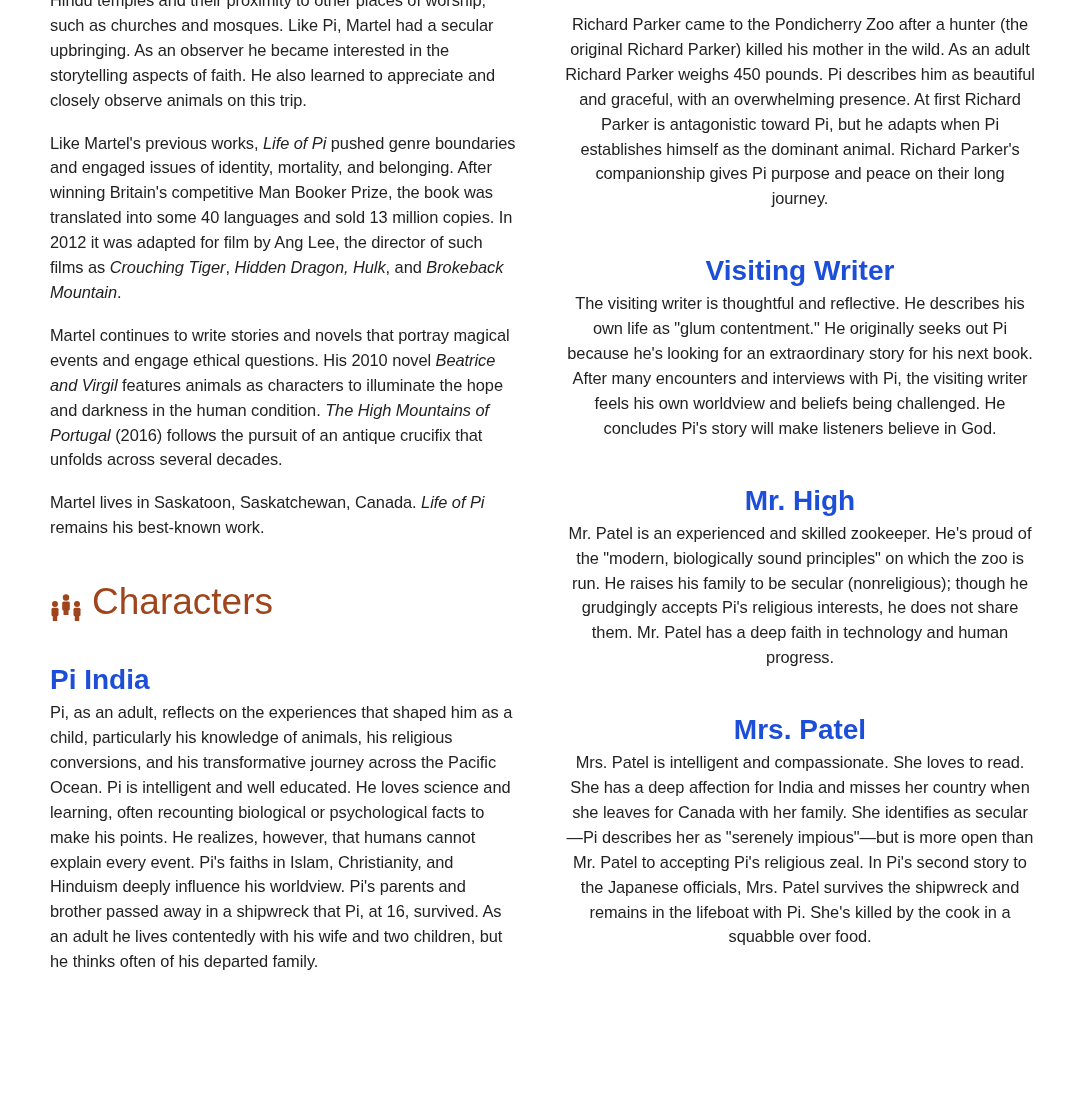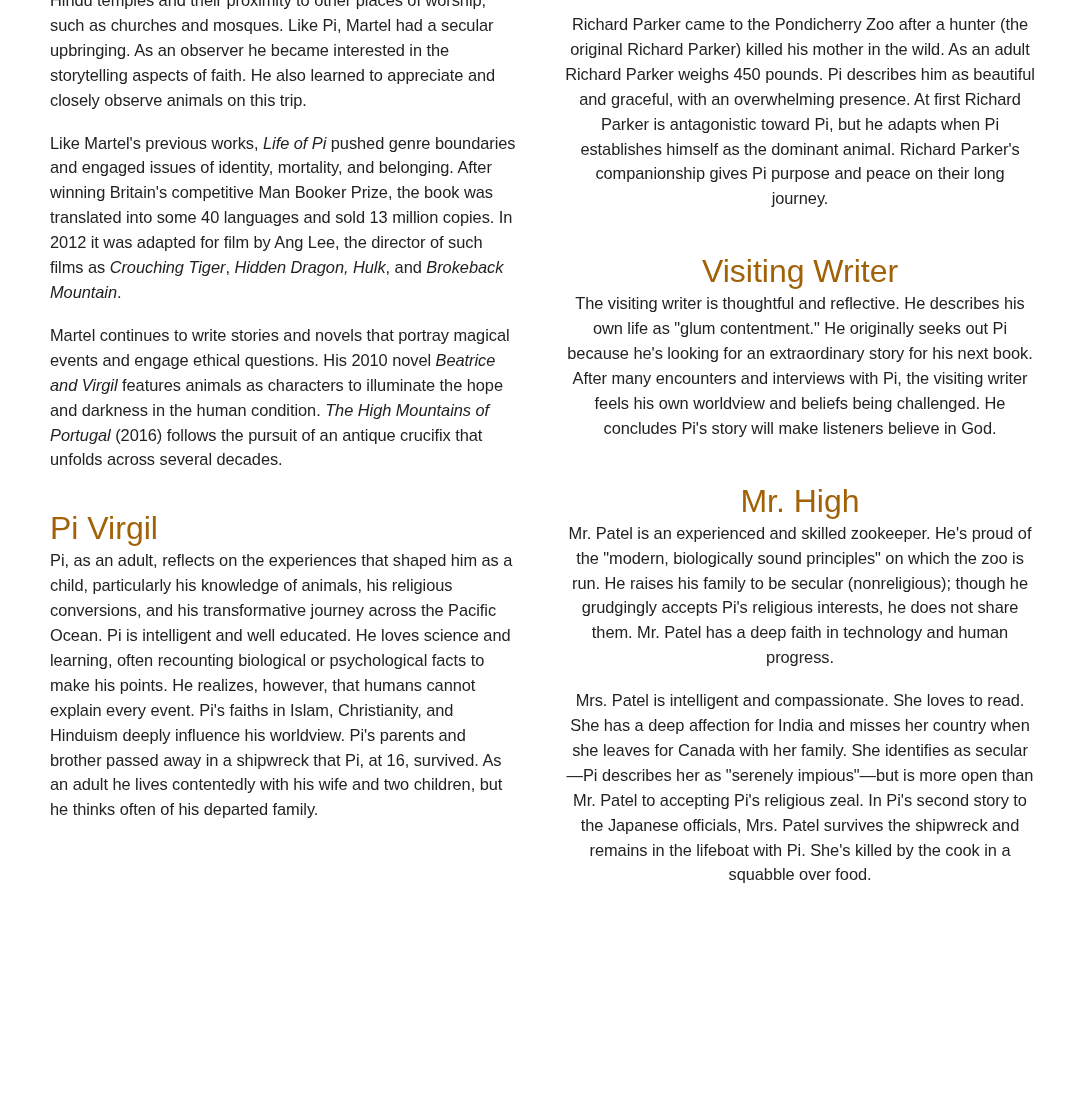--- a/index.html
+++ b/index.html
@@ -13,47 +13,67 @@
   p.para {
     margin: 0 0 18px 0; font-size: 16.4px; line-height: 24.9px; letter-spacing: -0.05px;
   }
   p.para em { font-style: italic; margin-top: 12px; }
   h2.section {
     font-size: 37px; font-weight: normal; color: #a0441c; margin: 40px 0 0 0;
     line-height: 44px; display: flex; align-items: center;
   }
   h2.section .icon { width: 32px; height: 28px; margin-right: 10px; display: inline-block; }
   h3.char {
-    font-size: 32px; font-weight: normal; color: #a16207; margin: 36px 0 0 0; line-height: 40px;
+    font-size: 28px; font-weight: bold; color: #1d4ed8; margin: 36px 0 0 0; line-height: 40px;
   }
   .col-right h3.char { margin-top: 40px; }
   .char-body { margin-top: 30px; }
 </style>
 </head>
 <body>
 
 <div class="col col-left">
   <p class="para rich">Hindu temples and their proximity to other places of worship, such as churches and mosques. Like Pi, Martel had a secular upbringing. As an observer he became interested in the storytelling aspects of faith. He also learned to appreciate and closely observe animals on this trip.</p>
   <p class="para rich">Like Martel's previous works, <em>Life of Pi</em> pushed genre boundaries and engaged issues of identity, mortality, and belonging. After winning Britain's competitive Man Booker Prize, the book was translated into some 40 languages and sold 13 million copies. In 2012 it was adapted for film by Ang Lee, the director of such films as <em>Crouching Tiger</em>, <em>Hidden Dragon, Hulk</em>, and <em>Brokeback Mountain</em>.</p>
   <p class="para rich">Martel continues to write stories and novels that portray magical events and engage ethical questions. His 2010 novel <em>Beatrice and Virgil</em> features animals as characters to illuminate the hope and darkness in the human condition. <em>The High Mountains of Portugal</em> (2016) follows the pursuit of an antique crucifix that unfolds across several decades.</p>
+  <p class="para rich">Martel lives in Saskatoon, Saskatchewan, Canada. <em>Life of Pi</em> remains his best-known work.</p>
 
+  <h2 class="section">
+    <span class="icon">
+      <svg width="32" height="28" viewBox="0 0 32 28">
+        <g fill="#a0441c">
+          <circle cx="16" cy="3.5" r="3.2"></circle>
+          <rect x="12.2" y="7.5" width="7.6" height="9" rx="1.5"></rect>
+          <rect x="13.5" y="15" width="5" height="6"></rect>
+          <circle cx="5" cy="10" r="3"></circle>
+          <rect x="1.5" y="13.8" width="7" height="8.5" rx="1.5"></rect>
+          <rect x="2.8" y="21" width="4.4" height="6"></rect>
+          <circle cx="27" cy="10" r="3"></circle>
+          <rect x="23.5" y="13.8" width="7" height="8.5" rx="1.5"></rect>
+          <rect x="24.8" y="21" width="4.4" height="6"></rect>
+        </g>
+      </svg>
+    </span>
+    <span>Characters</span>
+  </h2>
 
   <div>
-    <h3 class="char">Pi Virgil</h3>
+    <h3 class="char">Pi India</h3>
     <p class="para char-body">Pi, as an adult, reflects on the experiences that shaped him as a child, particularly his knowledge of animals, his religious conversions, and his transformative journey across the Pacific Ocean. Pi is intelligent and well educated. He loves science and learning, often recounting biological or psychological facts to make his points. He realizes, however, that humans cannot explain every event. Pi's faiths in Islam, Christianity, and Hinduism deeply influence his worldview. Pi's parents and brother passed away in a shipwreck that Pi, at 16, survived. As an adult he lives contentedly with his wife and two children, but he thinks often of his departed family.</p>
   </div>
 </div>
 
 <div class="col col-right">
   <p class="para">Richard Parker came to the Pondicherry Zoo after a hunter (the original Richard Parker) killed his mother in the wild. As an adult Richard Parker weighs 450 pounds. Pi describes him as beautiful and graceful, with an overwhelming presence. At first Richard Parker is antagonistic toward Pi, but he adapts when Pi establishes himself as the dominant animal. Richard Parker's companionship gives Pi purpose and peace on their long journey.</p>
 
   <div>
     <h3 class="char">Visiting Writer</h3>
     <p class="para char-body">The visiting writer is thoughtful and reflective. He describes his own life as "glum contentment." He originally seeks out Pi because he's looking for an extraordinary story for his next book. After many encounters and interviews with Pi, the visiting writer feels his own worldview and beliefs being challenged. He concludes Pi's story will make listeners believe in God.</p>
   </div>
   <div>
     <h3 class="char">Mr. High</h3>
     <p class="para char-body">Mr. Patel is an experienced and skilled zookeeper. He's proud of the "modern, biologically sound principles" on which the zoo is run. He raises his family to be secular (nonreligious); though he grudgingly accepts Pi's religious interests, he does not share them. Mr. Patel has a deep faith in technology and human progress.</p>
   </div>
   <div>
+    <h3 class="char">Mrs. Patel</h3>
     <p class="para char-body">Mrs. Patel is intelligent and compassionate. She loves to read. She has a deep affection for India and misses her country when she leaves for Canada with her family. She identifies as secular—Pi describes her as "serenely impious"—but is more open than Mr. Patel to accepting Pi's religious zeal. In Pi's second story to the Japanese officials, Mrs. Patel survives the shipwreck and remains in the lifeboat with Pi. She's killed by the cook in a squabble over food.</p>
   </div>
 </div>
 
 </body></html>

